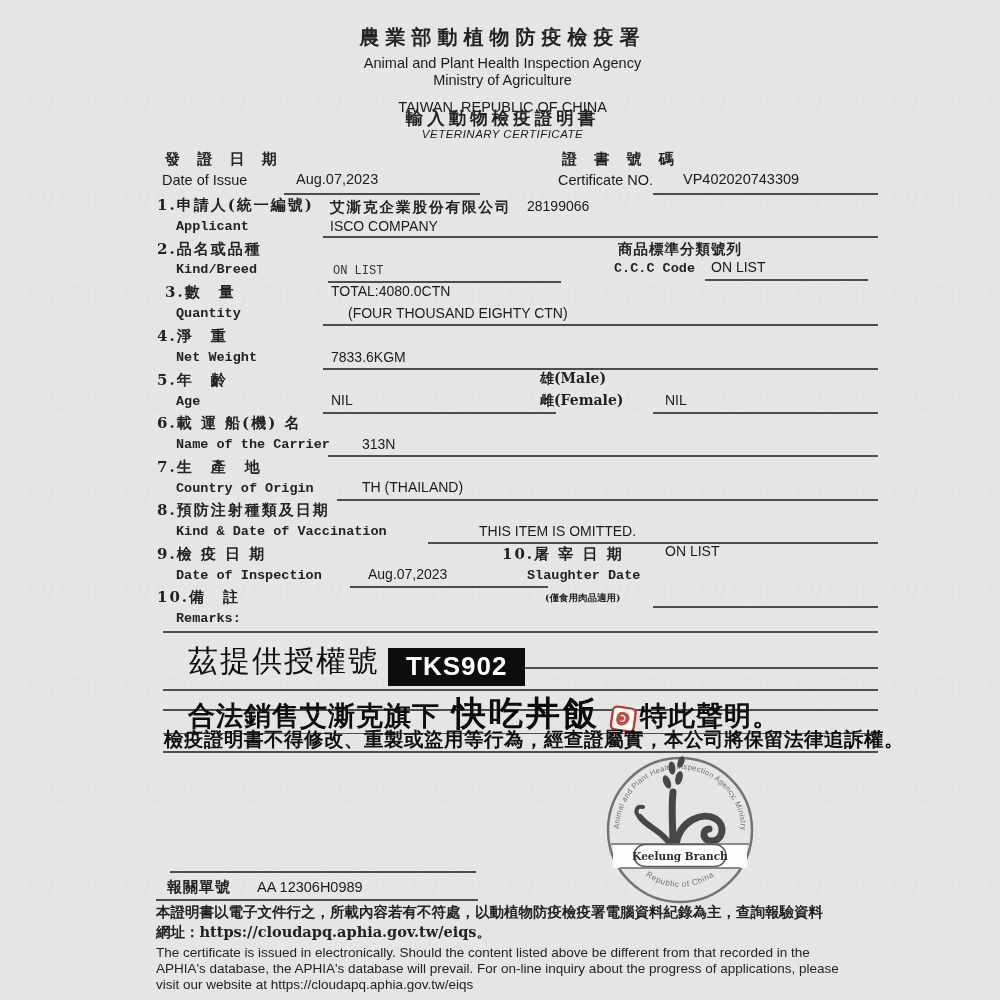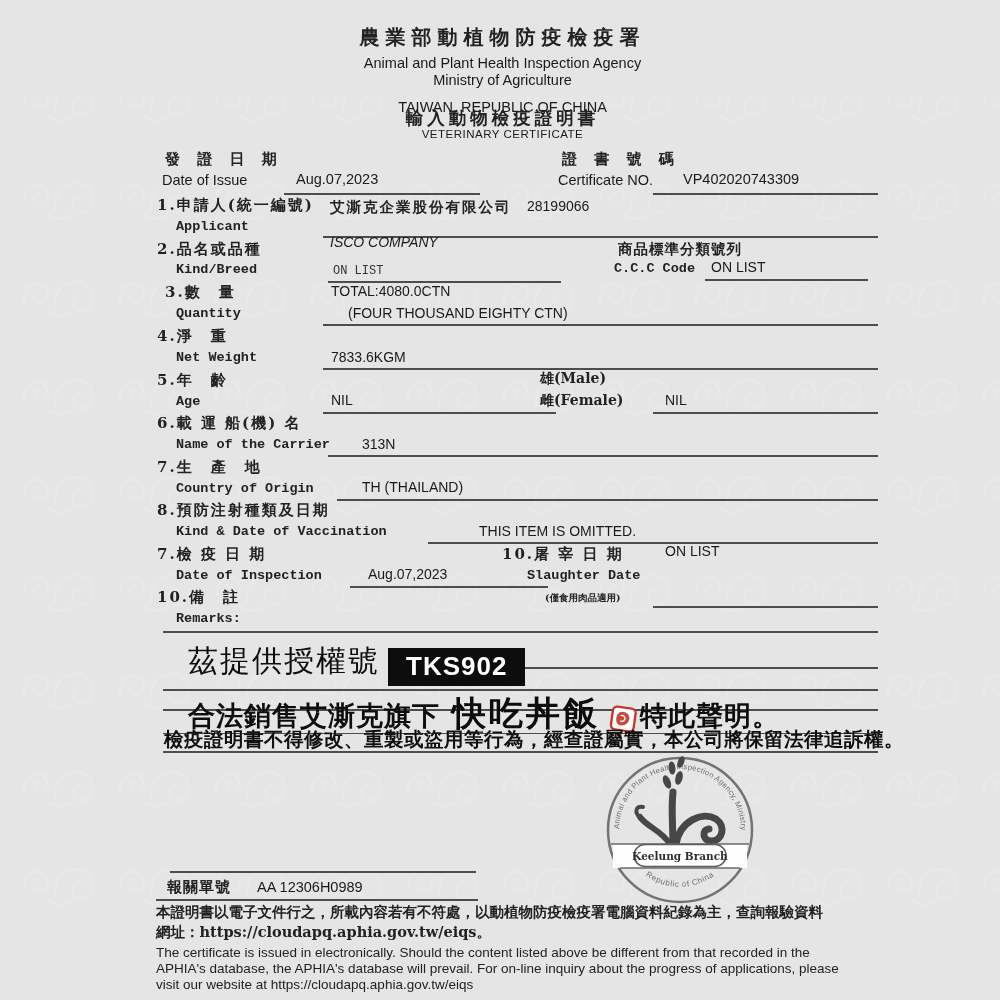--- a/index.html
+++ b/index.html
@@ -46,37 +46,37 @@
       </pattern>
     </defs>
     <rect x="0" y="95" width="1000" height="830" fill="url(#wm)"></rect>
   </svg>
 
   <div class="abs center zh" style="top:24px;font-size:20px;letter-spacing:6px;">農業部動植物防疫檢疫署</div>
   <div class="abs center sans" style="top:55px;font-size:14.5px;">Animal and Plant Health Inspection Agency</div>
   <div class="abs center sans" style="top:72px;font-size:14.5px;">Ministry of Agriculture</div>
   <div class="abs center sans" style="top:99px;font-size:14.5px;">TAIWAN, REPUBLIC OF CHINA</div>
   <div class="abs center zh" style="top:106px;font-size:17.5px;letter-spacing:4px;">輸入動物檢疫證明書</div>
-  <div class="abs center sans" style="top:128px;font-size:11.5px;letter-spacing:0.5px;">VETERINARY CERTIFICATE</div>
+  <div class="abs center sans" style="top:128px;font-size:11.5px;letter-spacing:0.5px;font-style:italic;">VETERINARY CERTIFICATE</div>
 
   <div class="abs zh lbl-zh" style="left:165px;top:150px;letter-spacing:6px;">發 證 日 期</div>
   <div class="abs sans" style="left:162px;top:172px;font-size:14.5px;">Date of Issue</div>
   <div class="abs sans" style="left:296px;top:171px;font-size:14.5px;">Aug.07,2023</div>
   <div class="line" style="left:284px;top:193px;width:196px;"></div>
 
   <div class="abs zh lbl-zh" style="left:562px;top:150px;letter-spacing:6px;">證 書 號 碼</div>
   <div class="abs sans" style="left:558px;top:172px;font-size:14.5px;">Certificate NO.</div>
   <div class="abs sans" style="left:683px;top:171px;font-size:14.5px;">VP402020743309</div>
   <div class="line" style="left:653px;top:193px;width:225px;"></div>
 
   <div class="abs zh lbl-zh" style="left:157px;top:196px;">1.申請人(統一編號)</div>
   <div class="abs zh" style="left:330px;top:198px;font-size:14.5px;letter-spacing:2px;">艾澌克企業股份有限公司</div>
   <div class="abs sans val" style="left:527px;top:198px;">28199066</div>
   <div class="abs mono lbl-mono" style="left:176px;top:219px;">Applicant</div>
-  <div class="abs sans val" style="left:330px;top:234px;font-style:italic;">ISCO COMPANY</div>
+  <div class="abs sans val" style="left:330px;top:218px;">ISCO COMPANY</div>
   <div class="line" style="left:323px;top:236px;width:555px;"></div>
 
   <div class="abs zh lbl-zh" style="left:157px;top:240px;">2.品名或品種</div>
   <div class="abs zh" style="left:618px;top:240px;font-size:14.5px;letter-spacing:1px;">商品標準分類號列</div>
   <div class="abs mono lbl-mono" style="left:176px;top:262px;">Kind/Breed</div>
   <div class="abs mono" style="left:333px;top:264px;font-size:12px;font-weight:normal;color:#333;">ON LIST</div>
   <div class="abs mono lbl-mono" style="left:614px;top:261px;">C.C.C Code</div>
   <div class="abs sans val" style="left:711px;top:259px;">ON LIST</div>
   <div class="line" style="left:328px;top:281px;width:233px;"></div>
   <div class="line" style="left:705px;top:279px;width:163px;"></div>
@@ -109,21 +109,21 @@
   <div class="abs zh lbl-zh" style="left:157px;top:458px;">7.生　產　地</div>
   <div class="abs mono lbl-mono" style="left:176px;top:481px;">Country of Origin</div>
   <div class="abs sans val" style="left:362px;top:479px;">TH (THAILAND)</div>
   <div class="line" style="left:337px;top:499px;width:541px;"></div>
 
   <div class="abs zh lbl-zh" style="left:157px;top:501px;">8.預防注射種類及日期</div>
   <div class="abs mono lbl-mono" style="left:176px;top:524px;">Kind &amp; Date of Vaccination</div>
   <div class="abs sans val" style="left:479px;top:523px;">THIS ITEM IS OMITTED.</div>
   <div class="line" style="left:428px;top:542px;width:450px;"></div>
 
-  <div class="abs zh lbl-zh" style="left:157px;top:545px;">7.檢 疫 日 期</div>
+  <div class="abs zh lbl-zh" style="left:157px;top:545px;">9.檢 疫 日 期</div>
   <div class="abs zh lbl-zh" style="left:502px;top:545px;">10.屠 宰 日 期</div>
   <div class="abs sans val" style="left:665px;top:543px;">ON LIST</div>
   <div class="abs mono lbl-mono" style="left:176px;top:568px;">Date of Inspection</div>
   <div class="abs sans val" style="left:368px;top:566px;">Aug.07,2023</div>
   <div class="abs mono lbl-mono" style="left:527px;top:568px;">Slaughter Date</div>
   <div class="line" style="left:350px;top:586px;width:198px;"></div>
 
   <div class="abs zh lbl-zh" style="left:157px;top:588px;">10.備　註</div>
   <div class="abs zh" style="left:545px;top:592px;font-size:9.5px;">(僅食用肉品適用)</div>
   <div class="abs mono lbl-mono" style="left:176px;top:611px;">Remarks:</div>

